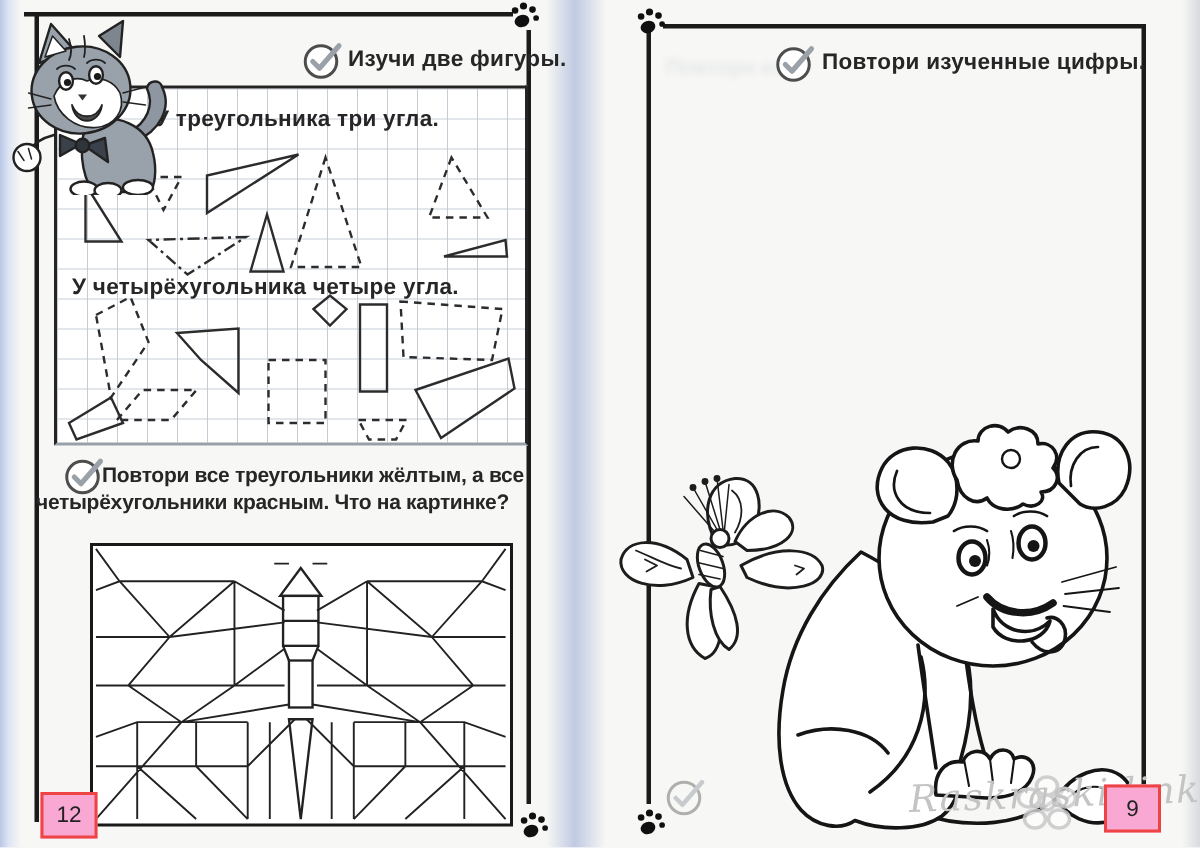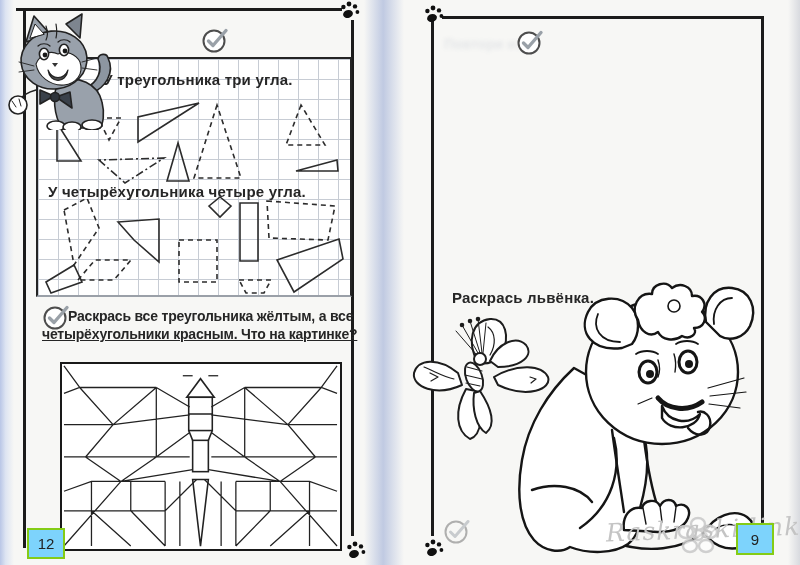--- a/index.html
+++ b/index.html
@@ -18,21 +18,21 @@
   .edge-right{left:788px;top:0;width:12px;height:565px;
     background:linear-gradient(90deg,rgba(210,212,218,0) 0%,#d8dadf 100%);}
   .ghost{filter:blur(2px);opacity:.12;color:#5a6a8a;font-weight:700;font-size:14px;}
   
   .rule-h{background:#1b1b1b;height:3px;}
   .rule-v{background:#1b1b1b;width:3px;}
   
   .task-label{font-size:15px;font-weight:700;color:#262626;letter-spacing:.2px;white-space:nowrap;}
   .caption{font-size:15px;font-weight:700;color:#262626;letter-spacing:.2px;white-space:nowrap;}
   .task2line{font-size:14px;font-weight:700;color:#262626;letter-spacing:-.2px;white-space:nowrap;}
-  .pagenum{border:2px solid #84cc16;background:#7dd3fc;display:flex;align-items:center;justify-content:center;
+  .pagenum{border:2px solid #ef4444;background:#f9a8d4;display:flex;align-items:center;justify-content:center;
     font-size:15px;font-weight:400;color:#222;}
   .watermark{font-family:"DejaVu Serif",serif;font-style:italic;font-size:25px;color:#c4c4c4;
     transform:rotate(-2deg);white-space:nowrap;letter-spacing:1px;}
   
   .grid-bg{
     background-color:#ffffff;
     background-image:linear-gradient(to right,#c7ccd4 1px,transparent 1px),
                      linear-gradient(to bottom,#c7ccd4 1px,transparent 1px);
     background-size:20px 20px;
   }
@@ -76,20 +76,21 @@
         <circle cx="9" cy="4" r="2.4"></circle>
         <circle cx="15" cy="6.4" r="2.2"></circle>
         <circle cx="17.4" cy="12" r="1.9"></circle>
     </g>
   </svg>
 
   <svg class="abs" style="left:202px;top:27px;" width="28" height="26" viewBox="0 0 28 26">
     <circle cx="12" cy="14" r="10.5" fill="#fff" stroke="#4d4d4d" stroke-width="2"></circle>
     <path d="M6.5,14 L11,18.5 L24,3.5" fill="none" stroke="#9aa1a8" stroke-width="3.4" stroke-linecap="round" stroke-linejoin="round"></path>
   </svg>
+  <div class="abs task-label" style="left:232px;top:31px;">Изучи две фигуры.</div>
 
   <div class="abs grid-bg figures-box">
     <div class="abs caption" style="left:20px;top:12px;width:280px;text-align:center;">У треугольника три угла.</div>
     <div class="abs caption" style="left:10px;top:124px;text-align:center;">У четырёхугольника четыре угла.</div>
     <svg class="abs" style="left:0;top:0;" width="312" height="236" viewBox="0 0 312 236">
 
       <polygon class="shape" points="19,64 19,102 43,102"></polygon>
       <polygon class="shape dash" points="60,59 83,59 71,81"></polygon>
       <polygon class="shape" points="100,83 100,58 161,44"></polygon>
       <polygon class="shape dashdot" points="61,101 87,124 126,99"></polygon>
@@ -143,22 +144,22 @@
       <path d="M6,89 L10,95 M13,87 L15,94" fill="none" stroke-width="1"></path>
       <ellipse cx="50" cy="114" rx="9" ry="5" fill="#fff"></ellipse>
       <ellipse cx="66" cy="115" rx="9" ry="5" fill="#fff"></ellipse>
     </g>
   </svg>
 
   <svg class="abs" style="left:43px;top:304px;" width="28" height="26" viewBox="0 0 28 26">
     <circle cx="12" cy="14" r="10.5" fill="#fff" stroke="#4d4d4d" stroke-width="2"></circle>
     <path d="M6.5,14 L11,18.5 L24,3.5" fill="none" stroke="#9aa1a8" stroke-width="3.4" stroke-linecap="round" stroke-linejoin="round"></path>
   </svg>
-  <div class="abs task2line" style="left:68px;top:308px;">Раскрась все треугольника жёлтым, а все</div>
-  <div class="abs task2line" style="left:42px;top:326px;text-decoration:underline;">четырёхугольники красным. Что на картинке?</div>
+  <div class="abs task2line" style="left:68px;top:308px;">Повтори все треугольники жёлтым, а все</div>
+  <div class="abs task2line" style="left:24px;top:326px;">четырёхугольники красным. Что на картинке?</div>
 
   <div class="abs mosaic-box">
     <svg width="277" height="184" viewBox="0 0 282 188" preserveAspectRatio="none">
       <g id="mhalf">
         <path class="ml" d="M2,2 L18,24 M2,30 L18,24 L96,24 M18,24 L52,62 L96,24 M52,62 L130,52 M2,62 L52,62 L24,95 M2,95 L130,95 M24,95 L60,120 L96,95 L130,70 M60,120 L133,108 M2,130 L30,120 L105,120 M30,120 L30,186 M105,120 L105,186 M2,150 L105,150 M70,120 L70,150 M30,150 L70,186 M70,150 L105,186 M2,186 L60,120 M105,150 L137,118 M96,24 L96,95 M120,120 L120,186 M96,24 L130,44"></path>
         <path class="ml" d="M123,12 L133,12" stroke-width="3.4"></path>
       </g>
       <use href="#mhalf" xlink:href="#mhalf" transform="translate(282,0) scale(-1,1)"></use>
       <g class="mosaic-center">
         <polygon points="127,34 141,15 155,34"></polygon>
@@ -195,22 +196,22 @@
         <circle cx="9" cy="4" r="2.4"></circle>
         <circle cx="15" c6="6.4" cy="6.4" r="2.2"></circle>
         <circle cx="17.4" cy="12" r="1.9"></circle>
     </g>
   </svg>
 
   <svg class="abs" style="left:117px;top:29px;" width="28" height="26" viewBox="0 0 28 26">
     <circle cx="12" cy="14" r="10.5" fill="#fff" stroke="#4d4d4d" stroke-width="2"></circle>
     <path d="M6.5,14 L11,18.5 L24,3.5" fill="none" stroke="#9aa1a8" stroke-width="3.4" stroke-linecap="round" stroke-linejoin="round"></path>
   </svg>
-
-  <div class="abs caption" style="left:52px;top:289px;">Раскрась львёнка.</div>
+  <div class="abs task-label" style="left:148px;top:33px;">Повтори изученные цифры.</div>
+
 
   <svg class="abs" style="left:10px;top:315px;" width="155" height="135" viewBox="0 0 155 135">
     <g stroke="#1d1d1d" stroke-width="2" fill="#fff" stroke-linejoin="round" stroke-linecap="round">
       <path d="M68,48 C56,26 62,6 80,4 C96,3 100,22 92,38 C88,46 78,50 68,48 Z"></path>
       <path d="M78,12 C86,18 86,30 80,40" fill="none" stroke-width="1.2"></path>
       <path d="M80,46 C88,28 106,20 116,30 C124,40 112,52 88,52 Z"></path>
       <path d="M84,62 C108,48 132,50 138,62 C142,74 118,84 88,70 Z"></path>
       <path d="M120,62 l6,2 l-5,4" fill="none" stroke-width="1.2"></path>
       <path d="M48,58 C28,42 8,44 4,58 C2,72 26,82 52,70 Z"></path>
       <path d="M20,58 l8,4 l-7,4 M14,52 C24,56 34,62 44,64" fill="none" stroke-width="1.2"></path>

